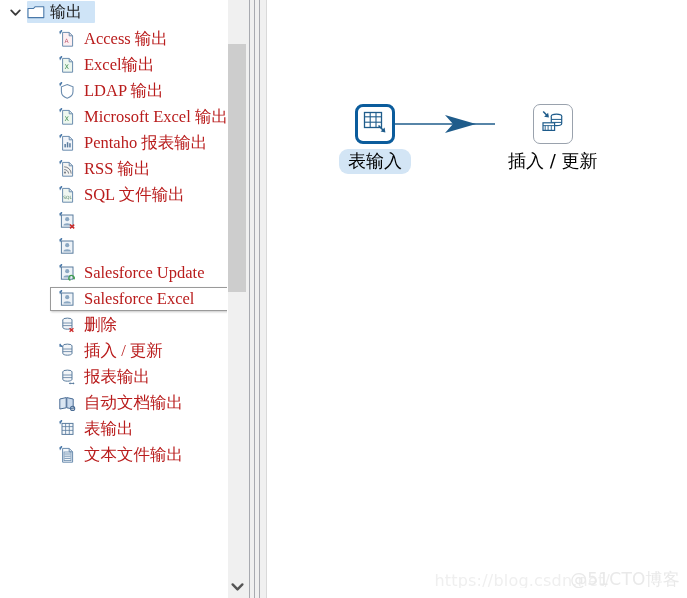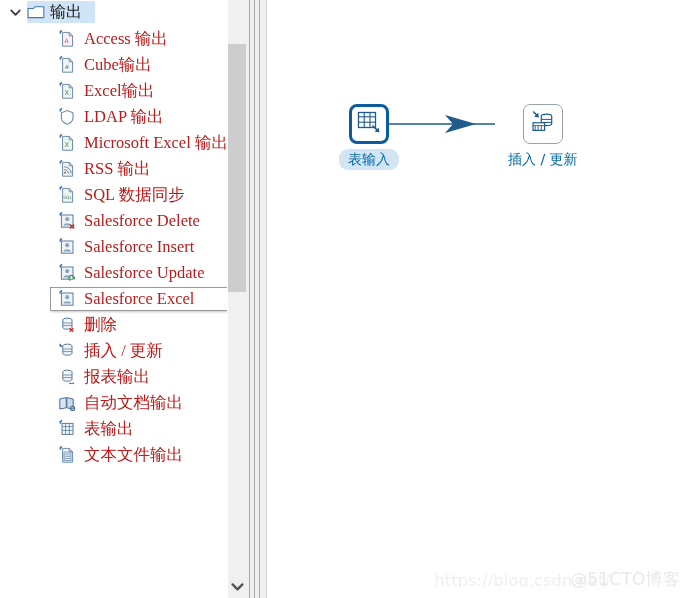--- a/index.html
+++ b/index.html
@@ -203,22 +203,22 @@
     justify-content: center;
     box-sizing: border-box;
   }
   .step-box.plain { border: 1px solid #9aa2ad; }
   .step-box.selected {
     border: 3px solid #0b5c9c;
     border-radius: 8px;
   }
   .step-label {
     margin-top: 5px;
-    font-size: 14px;
-    color: #0369a1;
+    font-size: 18px;
+    color: #000000;
     font-family: "DejaVu Sans", "Liberation Sans", sans-serif;
     line-height: 1;
     padding: 3px 9px 4px 9px;
     border-radius: 9px;
     white-space: nowrap;
   }
   .step-label.highlighted { background: #d3e5f5; }
 
   .hop {
     position: absolute;
@@ -273,32 +273,20 @@
               <text x="6.6" y="12.6" font-size="6" fill="#c05b72" font-family="DejaVu Sans">A</text>
             </svg>
           </span>
           <span class="t-label">Access 输出</span>
         </div>
         <div class="tree-item">
           <span class="t-icon">
             <svg width="18" height="18" viewBox="0 0 18 18">
               <path d="M2.2 1.2 L4.0 0.2" stroke="#4a78a8" stroke-width="1" fill="none"></path>
               <polygon points="4.6,0.6 1.2,1.4 2.0,4.6" fill="#4a78a8"></polygon>
-              <path d="M4.6 2.4 L11.2 2.4 L14.6 5.8 L14.6 16.2 L4.6 16.2 Z" fill="#f0f6f2" stroke="#6b8cae" stroke-width="1"></path>
-              <path d="M11.2 2.4 L11.2 5.8 L14.6 5.8" fill="none" stroke="#6b8cae" stroke-width="1"></path>
-              <text x="6.4" y="12.6" font-size="6" fill="#5b7d8e" font-family="DejaVu Sans">#</text>
-            </svg>
-          </span>
-          <span class="t-label">Cube输出</span>
-        </div>
-        <div class="tree-item">
-          <span class="t-icon">
-            <svg width="18" height="18" viewBox="0 0 18 18">
-              <path d="M2.2 1.2 L4.0 0.2" stroke="#4a78a8" stroke-width="1" fill="none"></path>
-              <polygon points="4.6,0.6 1.2,1.4 2.0,4.6" fill="#4a78a8"></polygon>
               <path d="M4.6 2.4 L11.2 2.4 L14.6 5.8 L14.6 16.2 L4.6 16.2 Z" fill="#eef7ef" stroke="#6b8cae" stroke-width="1"></path>
               <path d="M11.2 2.4 L11.2 5.8 L14.6 5.8" fill="none" stroke="#6b8cae" stroke-width="1"></path>
               <text x="6.6" y="12.8" font-size="6.5" fill="#3f8b52" font-family="DejaVu Sans">X</text>
             </svg>
           </span>
           <span class="t-label">Excel输出</span>
         </div>
         <div class="tree-item">
           <span class="t-icon">
             <svg width="18" height="18" viewBox="0 0 18 18">
@@ -313,20 +301,34 @@
           <span class="t-icon">
             <svg width="18" height="18" viewBox="0 0 18 18">
               <path d="M2.2 1.2 L4.0 0.2" stroke="#4a78a8" stroke-width="1" fill="none"></path>
               <polygon points="4.6,0.6 1.2,1.4 2.0,4.6" fill="#4a78a8"></polygon>
               <path d="M4.6 2.4 L11.2 2.4 L14.6 5.8 L14.6 16.2 L4.6 16.2 Z" fill="#eef7ef" stroke="#6b8cae" stroke-width="1"></path>
               <path d="M11.2 2.4 L11.2 5.8 L14.6 5.8" fill="none" stroke="#6b8cae" stroke-width="1"></path>
               <text x="6.6" y="12.8" font-size="6.5" fill="#3f8b52" font-family="DejaVu Sans">X</text>
             </svg>
           </span>
           <span class="t-label">Microsoft Excel 输出</span>
+        </div>
+        <div class="tree-item">
+          <span class="t-icon">
+            <svg width="18" height="18" viewBox="0 0 18 18">
+              <path d="M2.2 1.2 L4.0 0.2" stroke="#4a78a8" stroke-width="1" fill="none"></path>
+              <polygon points="4.6,0.6 1.2,1.4 2.0,4.6" fill="#4a78a8"></polygon>
+              <path d="M4.6 2.4 L11.2 2.4 L14.6 5.8 L14.6 16.2 L4.6 16.2 Z" fill="#f2f5fa" stroke="#6b8cae" stroke-width="1"></path>
+              <path d="M11.2 2.4 L11.2 5.8 L14.6 5.8" fill="none" stroke="#6b8cae" stroke-width="1"></path>
+              <rect x="6.4" y="10.0" width="1.5" height="3.4" fill="#5a7c9e"></rect>
+              <rect x="8.8" y="8.2" width="1.5" height="5.2" fill="#5a7c9e"></rect>
+              <rect x="11.2" y="9.2" width="1.5" height="4.2" fill="#5a7c9e"></rect>
+            </svg>
+          </span>
+          <span class="t-label">Pentaho 报表输出</span>
         </div>
         <div class="tree-item">
           <span class="t-icon">
             <svg width="18" height="18" viewBox="0 0 18 18">
               <path d="M2.2 1.2 L4.0 0.2" stroke="#4a78a8" stroke-width="1" fill="none"></path>
               <polygon points="4.6,0.6 1.2,1.4 2.0,4.6" fill="#4a78a8"></polygon>
               <path d="M4.6 2.4 L11.2 2.4 L14.6 5.8 L14.6 16.2 L4.6 16.2 Z" fill="#f4f4f2" stroke="#6b8cae" stroke-width="1"></path>
               <path d="M11.2 2.4 L11.2 5.8 L14.6 5.8" fill="none" stroke="#6b8cae" stroke-width="1"></path>
               <circle cx="7.0" cy="12.6" r="1.1" fill="#7a7f88"></circle>
               <path d="M6.2 9.6 A4.2 4.2 0 0 1 10.6 13.6" stroke="#7a7f88" stroke-width="1" fill="none"></path>
@@ -338,46 +340,44 @@
         <div class="tree-item">
           <span class="t-icon">
             <svg width="18" height="18" viewBox="0 0 18 18">
               <path d="M2.2 1.2 L4.0 0.2" stroke="#4a78a8" stroke-width="1" fill="none"></path>
               <polygon points="4.6,0.6 1.2,1.4 2.0,4.6" fill="#4a78a8"></polygon>
               <path d="M4.6 2.4 L11.2 2.4 L14.6 5.8 L14.6 16.2 L4.6 16.2 Z" fill="#eff6f1" stroke="#6b8cae" stroke-width="1"></path>
               <path d="M11.2 2.4 L11.2 5.8 L14.6 5.8" fill="none" stroke="#6b8cae" stroke-width="1"></path>
               <text x="5.2" y="13.0" font-size="4.4" fill="#4a7d5e" font-family="DejaVu Sans">SQL</text>
             </svg>
           </span>
-          <span class="t-label">SQL 数据同步</span>
+          <span class="t-label">SQL 文件输出</span>
         </div>
         <div class="tree-item">
           <span class="t-icon">
             <svg width="18" height="18" viewBox="0 0 18 18">
               <path d="M2.2 1.2 L4.0 0.2" stroke="#4a78a8" stroke-width="1" fill="none"></path>
               <polygon points="4.6,0.6 1.2,1.4 2.0,4.6" fill="#4a78a8"></polygon>
               <rect x="3.4" y="3.0" width="11.6" height="12.2" fill="#eef3f8" stroke="#5a7c9e" stroke-width="1"></rect>
               <circle cx="9.2" cy="7.2" r="2.1" fill="#8aa7c2"></circle>
               <path d="M5.4 13.4 C5.4 10.6 13.0 10.6 13.0 13.4 Z" fill="#8aa7c2"></path>
               <path d="M12.0 12.6 L16.2 16.4 M16.2 12.6 L12.0 16.4" stroke="#cc2b2b" stroke-width="1.5"></path>
             </svg>
           </span>
-          <span class="t-label">Salesforce Delete</span>
         </div>
         <div class="tree-item">
           <span class="t-icon">
             <svg width="18" height="18" viewBox="0 0 18 18">
               <path d="M2.2 1.2 L4.0 0.2" stroke="#4a78a8" stroke-width="1" fill="none"></path>
               <polygon points="4.6,0.6 1.2,1.4 2.0,4.6" fill="#4a78a8"></polygon>
               <rect x="3.4" y="3.0" width="11.6" height="12.2" fill="#eef3f8" stroke="#5a7c9e" stroke-width="1"></rect>
               <circle cx="9.2" cy="7.2" r="2.1" fill="#8aa7c2"></circle>
               <path d="M5.4 13.4 C5.4 10.6 13.0 10.6 13.0 13.4 Z" fill="#8aa7c2"></path>
             </svg>
           </span>
-          <span class="t-label">Salesforce Insert</span>
         </div>
         <div class="tree-item">
           <span class="t-icon">
             <svg width="18" height="18" viewBox="0 0 18 18">
               <path d="M2.2 1.2 L4.0 0.2" stroke="#4a78a8" stroke-width="1" fill="none"></path>
               <polygon points="4.6,0.6 1.2,1.4 2.0,4.6" fill="#4a78a8"></polygon>
               <rect x="3.4" y="3.0" width="11.6" height="12.2" fill="#eef3f8" stroke="#5a7c9e" stroke-width="1"></rect>
               <circle cx="9.2" cy="7.2" r="2.1" fill="#8aa7c2"></circle>
               <path d="M5.4 13.4 C5.4 10.6 13.0 10.6 13.0 13.4 Z" fill="#8aa7c2"></path>
               <path d="M12.4 16.4 A2.6 2.6 0 1 1 16.0 14.6" stroke="#3f9b4f" stroke-width="1.3" fill="none"></path>

